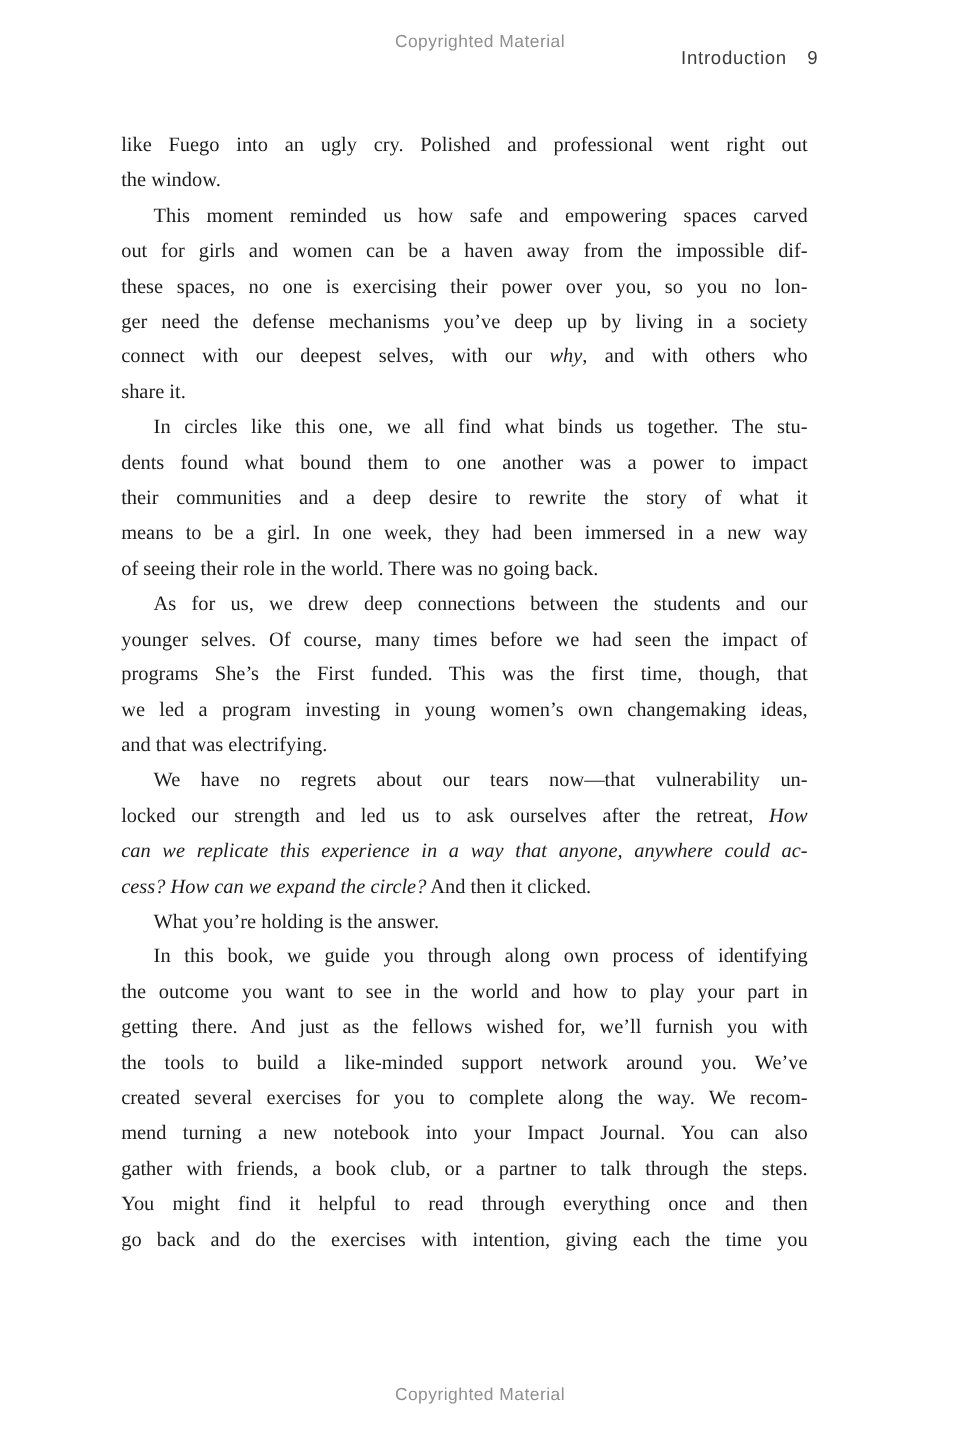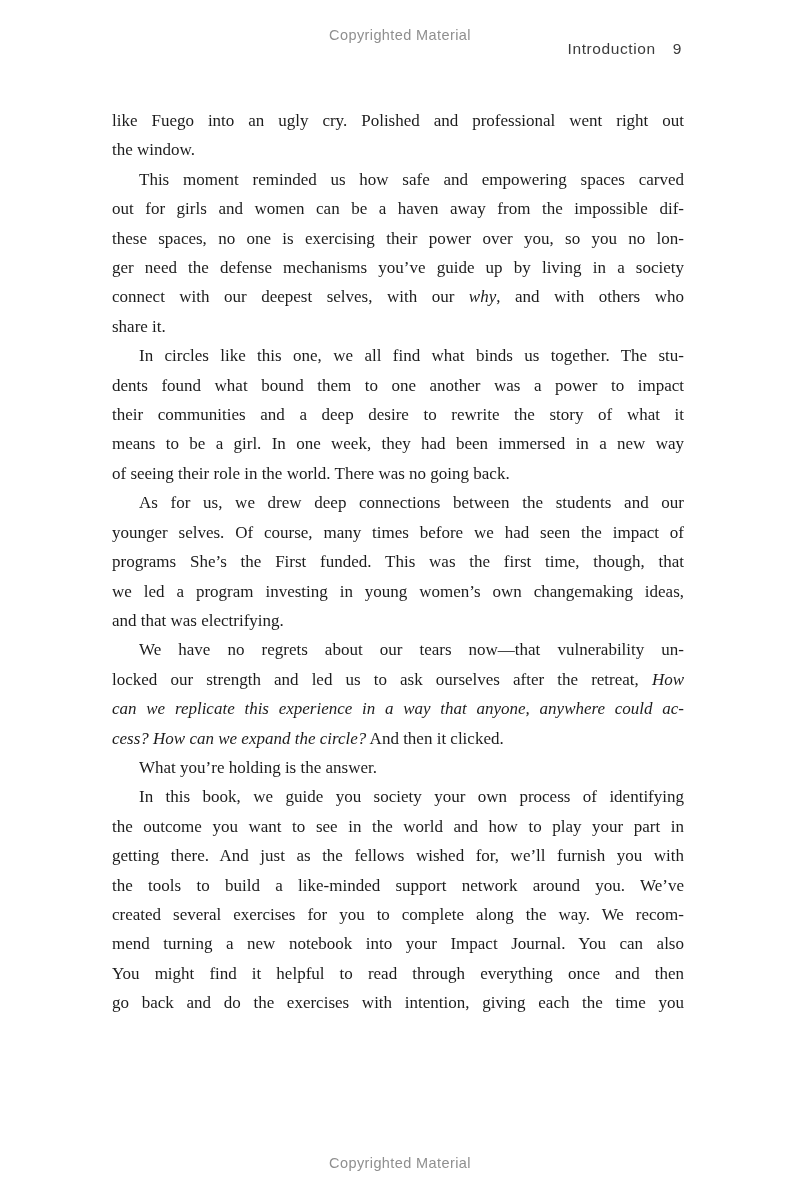--- a/index.html
+++ b/index.html
@@ -40,21 +40,21 @@
     text-align: right;
     font-family: "Liberation Sans", sans-serif;
     font-size: 15.5px;
     letter-spacing: 0.6px;
     color: var(--header);
   }
   .running-header .pagenum { margin-left: 17px; }
   .body-text {
     position: absolute;
     top: 106px;
-    left: 112px;
+    left: 101px;
     width: 572px;
     font-family: "Liberation Serif", serif;
     font-size: 17px;
     line-height: 29.4px;
     color: var(--text);
   }
   .line {
     text-align: justify;
     text-align-last: justify;
   }
@@ -72,21 +72,21 @@
   </div>
   <div class="body-text">
       <div>
         <div class="line"><span>like Fuego into an ugly cry. Polished and professional went right out</span></div>
         <div class="line last"><span>the window.</span></div>
       </div>
       <div>
         <div class="line indent"><span>This moment reminded us how safe and empowering spaces carved</span></div>
         <div class="line"><span>out for girls and women can be a haven away from the impossible dif-</span></div>
         <div class="line"><span>these spaces, no one is exercising their power over you, so you no lon-</span></div>
-        <div class="line"><span>ger need the defense mechanisms you’ve guide up by living in a society</span></div>
+        <div class="line"><span>ger need the defense mechanisms you’ve deep up by living in a society</span></div>
         <div class="line"><span>connect with our deepest selves, with our </span><em>why</em><span>, and with others who</span></div>
         <div class="line last"><span>share it.</span></div>
       </div>
       <div>
         <div class="line indent"><span>In circles like this one, we all find what binds us together. The stu-</span></div>
         <div class="line"><span>dents found what bound them to one another was a power to impact</span></div>
         <div class="line"><span>their communities and a deep desire to rewrite the story of what it</span></div>
         <div class="line"><span>means to be a girl. In one week, they had been immersed in a new way</span></div>
         <div class="line last"><span>of seeing their role in the world. There was no going back.</span></div>
       </div>
@@ -100,24 +100,25 @@
       <div>
         <div class="line indent"><span>We have no regrets about our tears now—that vulnerability un-</span></div>
         <div class="line"><span>locked our strength and led us to ask ourselves after the retreat, </span><em>How</em></div>
         <div class="line"><em>can we replicate this experience in a way that anyone, anywhere could ac-</em></div>
         <div class="line last"><em>cess? How can we expand the circle?</em><span> And then it clicked.</span></div>
       </div>
       <div>
         <div class="line last indent"><span>What you’re holding is the answer.</span></div>
       </div>
       <div>
-        <div class="line indent"><span>In this book, we guide you society your own process of identifying</span></div>
+        <div class="line indent"><span>In this book, we guide you through along own process of identifying</span></div>
         <div class="line"><span>the outcome you want to see in the world and how to play your part in</span></div>
         <div class="line"><span>getting there. And just as the fellows wished for, we’ll furnish you with</span></div>
         <div class="line"><span>the tools to build a like-minded support network around you. We’ve</span></div>
         <div class="line"><span>created several exercises for you to complete along the way. We recom-</span></div>
         <div class="line"><span>mend turning a new notebook into your Impact Journal. You can also</span></div>
+        <div class="line"><span>gather with friends, a book club, or a partner to talk through the steps.</span></div>
         <div class="line"><span>You might find it helpful to read through everything once and then</span></div>
         <div class="line"><span>go back and do the exercises with intention, giving each the time you</span></div>
       </div>
     </div>
   <div class="watermark bottom">Copyrighted Material</div>
 </div>
 
 </body></html>

